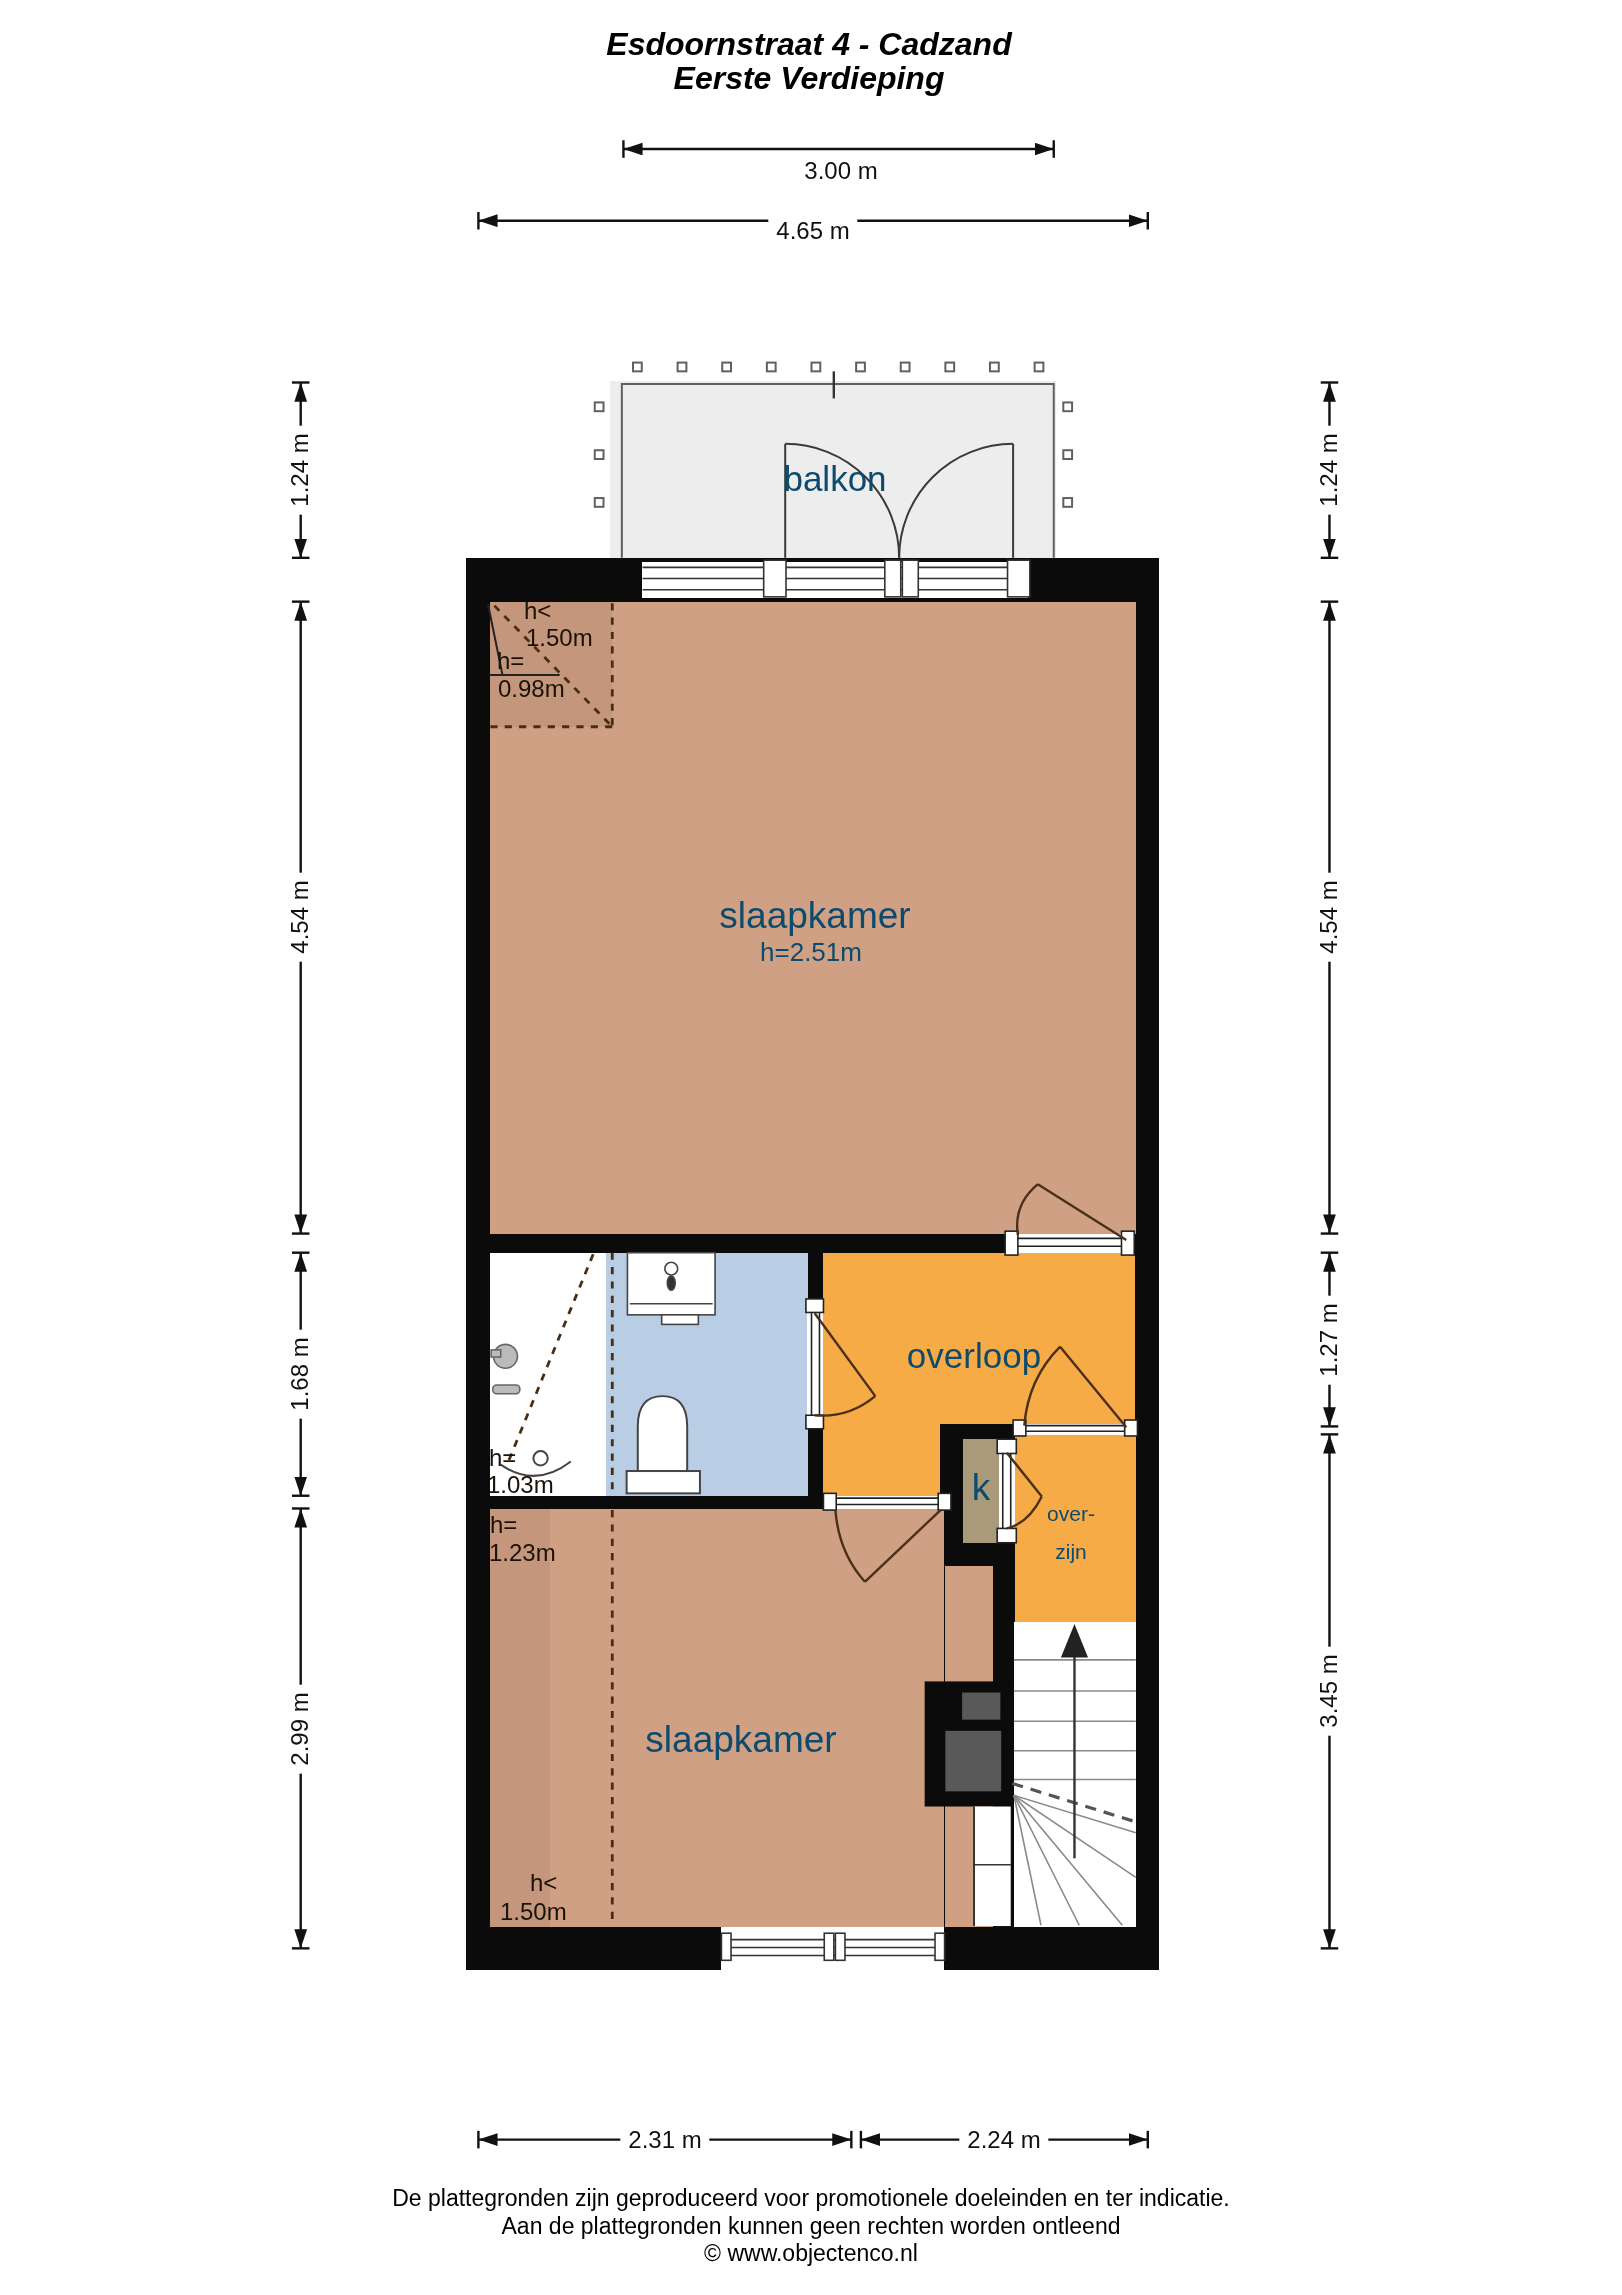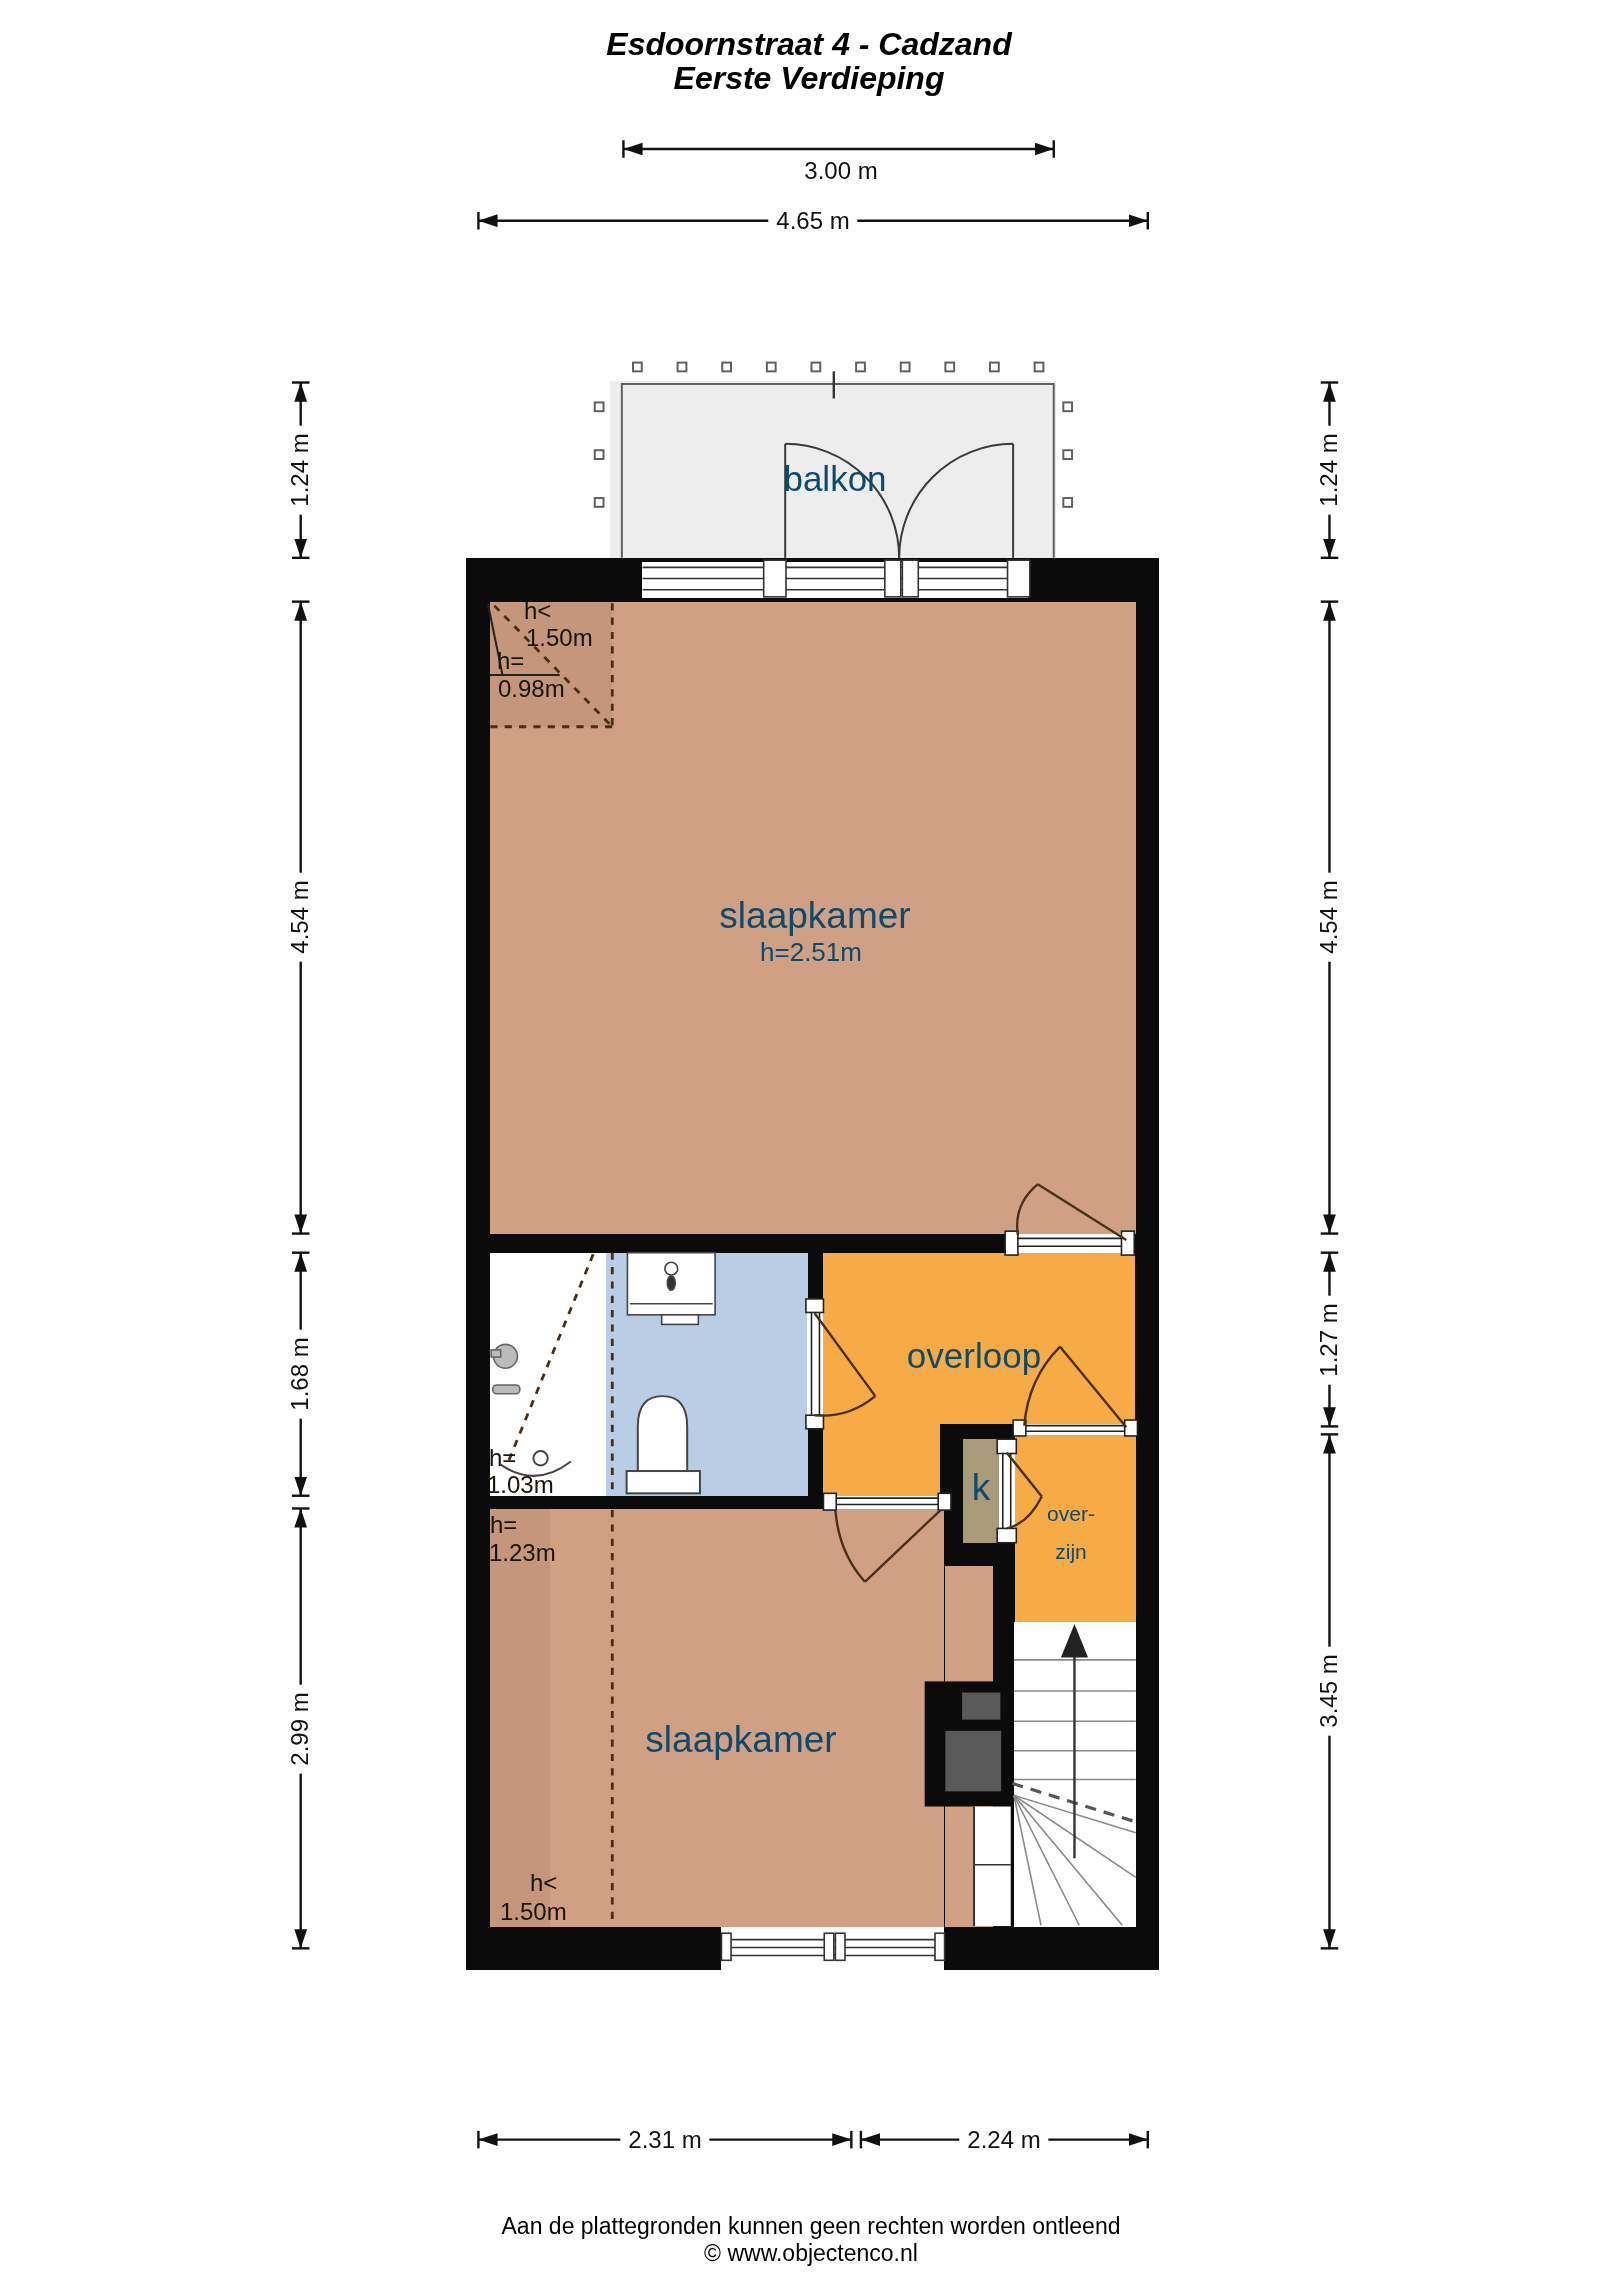--- a/index.html
+++ b/index.html
@@ -267,29 +267,30 @@
 
   <div class="lbl-tl hnote" style="left:489px;top:1446px;">h=</div>
   <div class="lbl-tl hnote" style="left:487px;top:1473px;">1.03m</div>
 
   <div class="lbl-tl hnote" style="left:490px;top:1513px;">h=</div>
   <div class="lbl-tl hnote" style="left:489px;top:1541px;">1.23m</div>
   <div class="lbl-tl hnote" style="left:530px;top:1871px;">h&lt;</div>
   <div class="lbl-tl hnote" style="left:500px;top:1900px;">1.50m</div>
 
   <div class="lbl dimlbl" style="left:841px;top:149px;margin-top:22px;">3.00 m</div>
-  <div class="lbl dimlbl" style="left:813px;top:221px;">4.65 m</div>
+  <div class="lbl dimlbl" style="left:813px;top:231px;">4.65 m</div>
   <div class="lbl dimlbl vert" style="left:300px;top:470px;">1.24 m</div>
   <div class="lbl dimlbl vert" style="left:300px;top:917px;">4.54 m</div>
   <div class="lbl dimlbl vert" style="left:300px;top:1374px;">1.68 m</div>
   <div class="lbl dimlbl vert" style="left:300px;top:1729px;">2.99 m</div>
   <div class="lbl dimlbl vert" style="left:1329px;top:470px;">1.24 m</div>
   <div class="lbl dimlbl vert" style="left:1329px;top:917px;">4.54 m</div>
   <div class="lbl dimlbl vert" style="left:1329px;top:1340px;">1.27 m</div>
   <div class="lbl dimlbl vert" style="left:1329px;top:1691px;">3.45 m</div>
   <div class="lbl dimlbl" style="left:665px;top:2140px;">2.31 m</div>
   <div class="lbl dimlbl" style="left:1004px;top:2140px;text-align:right;">2.24 m</div>
 
+  <div class="lbl footer" style="left:811px;top:2198px;">De plattegronden zijn geproduceerd voor promotionele doeleinden en ter indicatie.</div>
   <div class="lbl footer" style="left:811px;top:2226px;">Aan de plattegronden kunnen geen rechten worden ontleend</div>
   <div class="lbl footer" style="left:811px;top:2253px;">© www.objectenco.nl</div>
 
 </div>
 
 
 </body></html>

